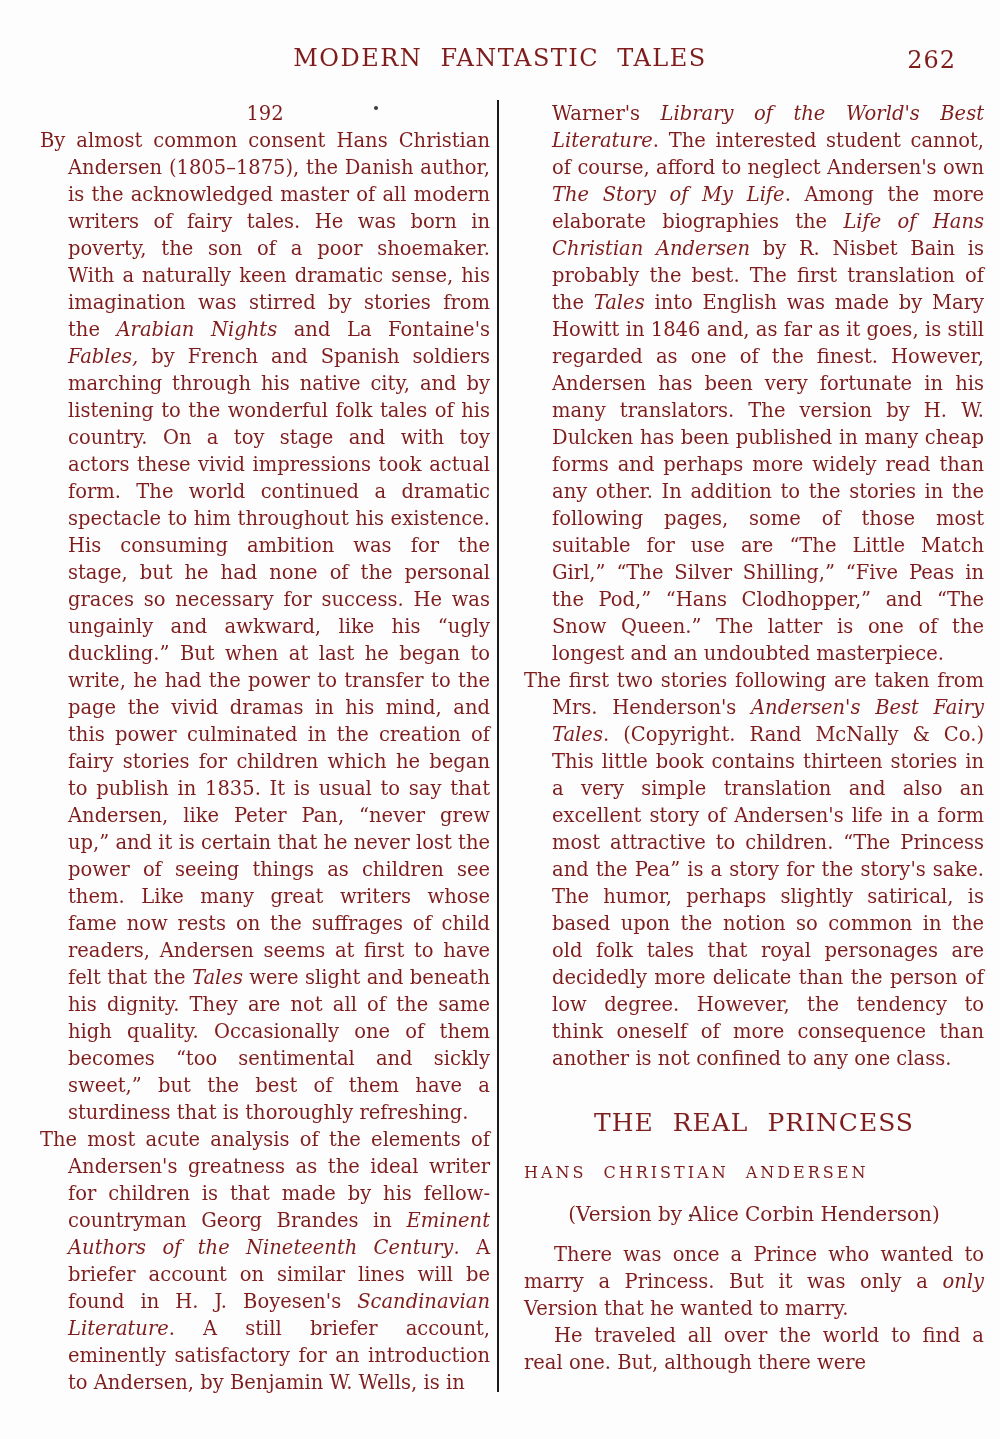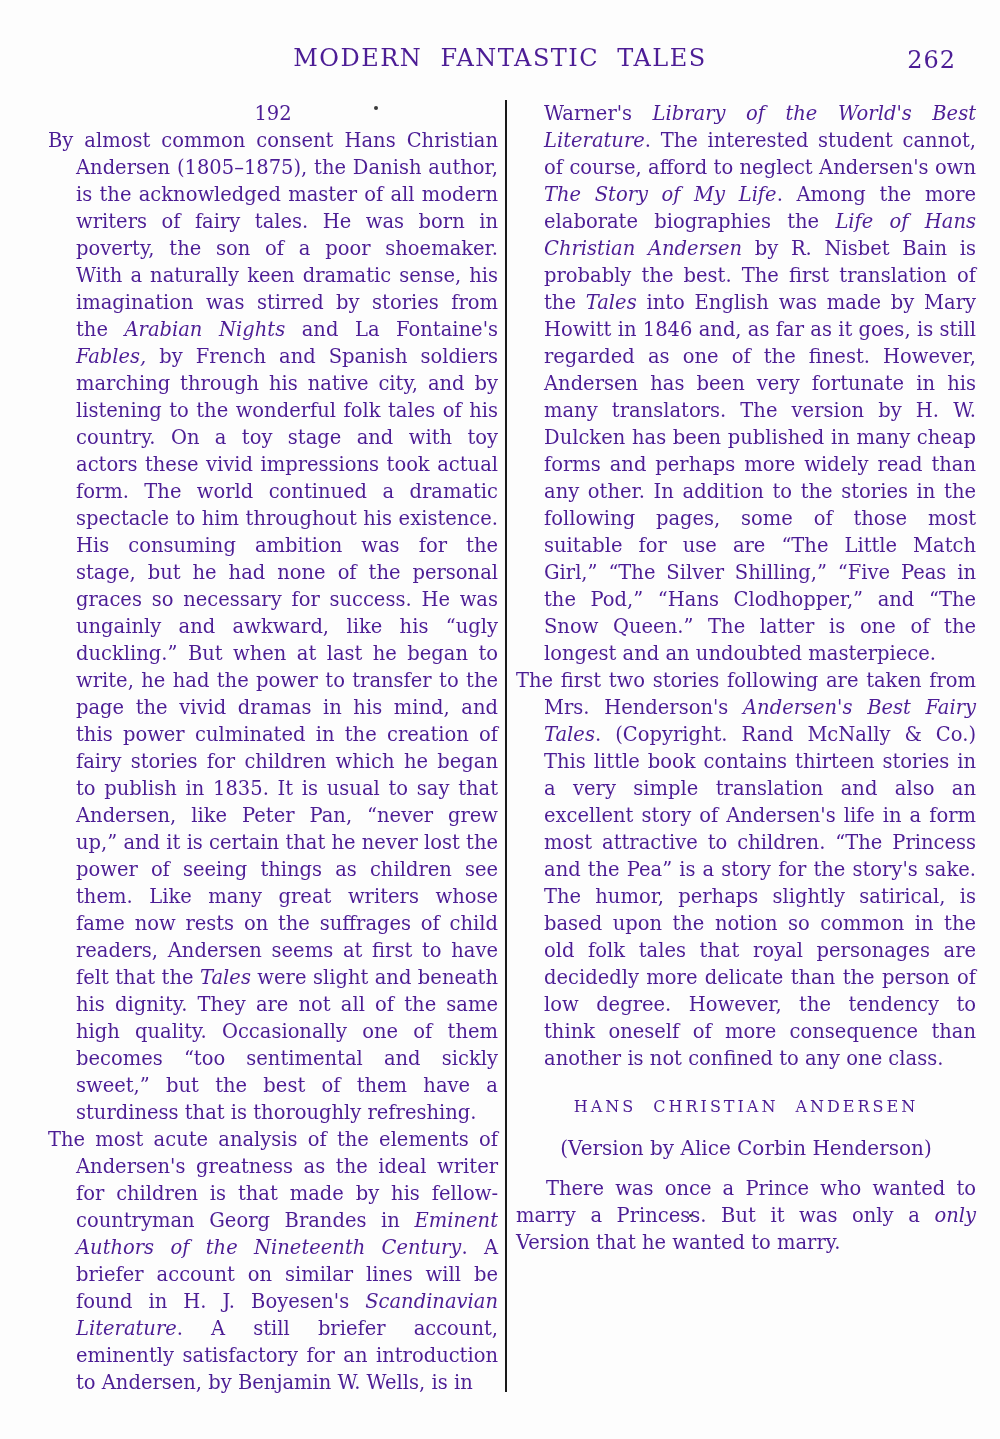--- a/index.html
+++ b/index.html
@@ -5,21 +5,21 @@
   html, body {
     margin: 0;
     padding: 0;
     background: #ffffff;
   }
   .page {
     position: relative;
     width: 1000px;
     height: 1439px;
     background: #fdfdfd;
-    color: #4c1d95;
+    color: #7f1d1d;
     font-family: "DejaVu Serif", serif;
     overflow: hidden;
   }
   
   .page-header {
     position: absolute;
     top: 44px;
     left: 0;
     width: 100%;
     height: 34px;
@@ -38,30 +38,30 @@
     position: absolute;
     right: 44px;
     top: 2px;
     font-size: 24px;
     letter-spacing: 1px;
   }
   
   .columns {
     position: absolute;
     top: 100px;
-    left: 48px;
+    left: 40px;
     display: flex;
     align-items: stretch;
   }
   .column {
     font-size: 19.5px;
     line-height: 27px;
   }
   .column.left  { width: 450px; }
-  .column.right { width: 460px; }
+  .column.right { width: 460px; margin-left: 16px; }
   .divider {
     width: 2px;
     background: #1a1a1a;
     margin-left: 7px;
     margin-right: 9px;
     height: 1292px;
   }
   .section-number {
     text-align: center;
     font-size: 19.5px;
@@ -90,21 +90,20 @@
     margin: 36px 0 0 0;
     text-align: center;
     font-size: 25px;
     font-weight: normal;
     letter-spacing: 1px;
     word-spacing: 10px;
     line-height: 1.2;
   }
   .story-author {
     margin-top: 21px;
-    text-align: center;
     font-size: 16px;
     letter-spacing: 3px;
     word-spacing: 9px;
   }
   .story-version {
     margin-top: 15px;
     margin-bottom: 13px;
     text-align: center;
     font-size: 20px;
   }
@@ -138,25 +137,27 @@
     </div>
 
     <div class="divider"></div>
 
     <div class="column right">
       <div>
           <p class="para continuation"><span>Warner's </span><i>Library of the World's Best Literature</i><span>. The interested student cannot, of course, afford to neglect Andersen's own </span><i>The Story of My Life</i><span>. Among the more elaborate biographies the </span><i>Life of Hans Christian Andersen</i><span> by R. Nisbet Bain is probably the best. The first translation of the </span><i>Tales</i><span> into English was made by Mary Howitt in 1846 and, as far as it goes, is still regarded as one of the finest. However, Andersen has been very fortunate in his many translators. The version by H. W. Dulcken has been published in many cheap forms and perhaps more widely read than any other. In addition to the stories in the following pages, some of those most suitable for use are “The Little Match Girl,” “The Silver Shilling,” “Five Peas in the Pod,” “Hans Clodhopper,” and “The Snow Queen.” The latter is one of the longest and an undoubted masterpiece.</span></p>
           <p class="para hanging"><span>The first two stories following are taken from Mrs. Henderson's </span><i>Andersen's Best Fairy Tales</i><span>. (Copyright. Rand McNally &amp; Co.) This little book contains thirteen stories in a very simple translation and also an excellent story of Andersen's life in a form most attractive to children. “The Princess and the Pea” is a story for the story's sake. The humor, perhaps slightly satirical, is based upon the notion so common in the old folk tales that royal personages are decidedly more delicate than the person of low degree. However, the tendency to think oneself of more consequence than another is not confined to any one class.</span></p>
         </div>
 
+      <h2 class="story-title">THE REAL PRINCESS</h2>
       <div class="story-author">HANS CHRISTIAN ANDERSEN</div>
       <div class="story-version">(Version by Alice Corbin Henderson)</div>
 
       <div class="story-text">
           <p class="para indent"><span>There was once a Prince who wanted to marry a Princess. But it was only a </span><i>only</i><span> Version that he wanted to marry.</span></p>
+          <p class="para indent"><span>He traveled all over the world to find a real one. But, although there were</span></p>
         </div>
     </div>
 
   </div>
 
   <div class="speck speck-1"></div>
   <div class="speck speck-2"></div>
 
 </div>
 

